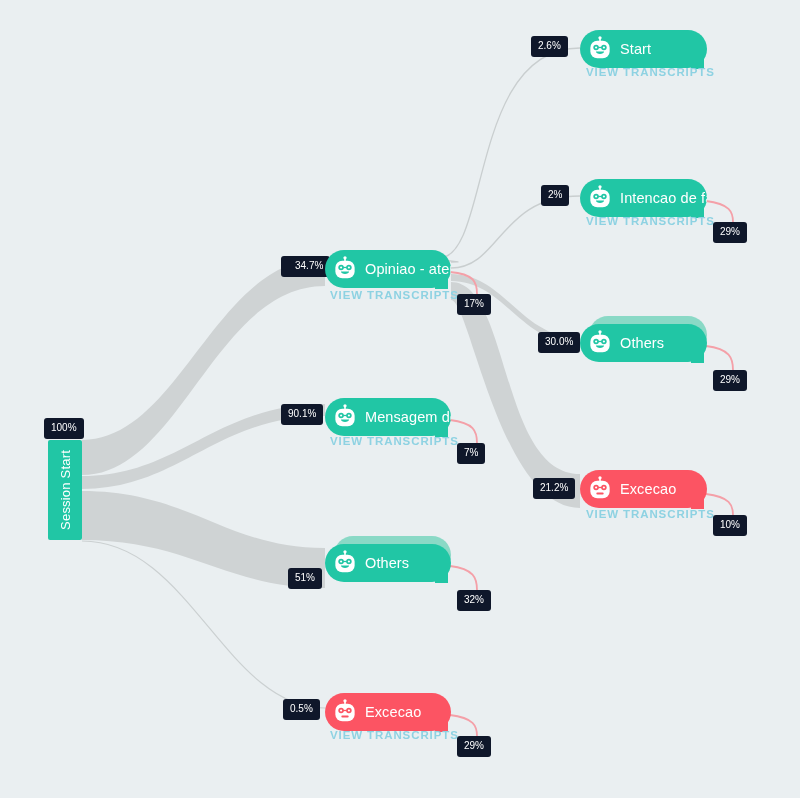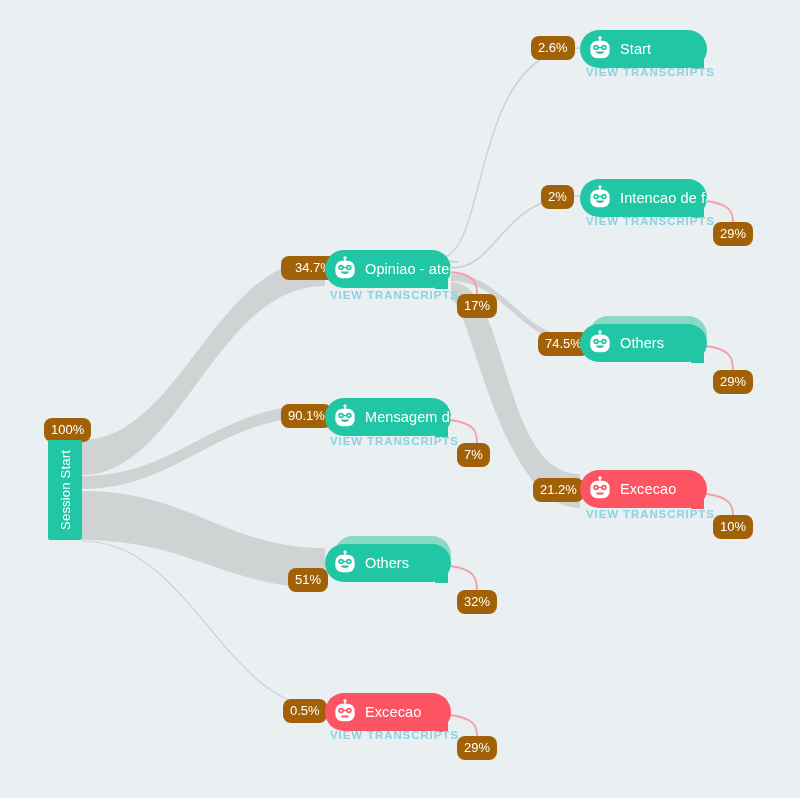--- a/index.html
+++ b/index.html
@@ -37,26 +37,26 @@
     transform: rotate(180deg);
     color: #ffffff;
     font-size: 13px;
     letter-spacing: .2px;
     white-space: nowrap;
   }
 
   
   .badge {
     position: absolute;
-    background: #a16207;
+    background: #0f172a;
     color: #ffffff;
-    font-size: 13px;
+    font-size: 10px;
     line-height: 1;
     padding: 5px 7px 6px 7px;
-    border-radius: 8px;
+    border-radius: 3px;
     white-space: nowrap;
   }
 
   
   .node {
     position: absolute;
     height: 38px;
   }
   .bubble {
     position: absolute;
@@ -211,21 +211,21 @@
               <circle cx="15.6" cy="10.6" r="1.0" fill="#fff"></circle>
               <rect x="10.3" y="10.0" width="3.4" height="1.2" fill="#21c6a5"></rect>
               <path d="M8.2 14.4 C8.2 17.4 15.8 17.4 15.8 14.4 Z" fill="#21c6a5"></path>
             </svg></span>
           <span class="node-label">Opiniao - atendim...</span>
         </div>
         <div class="tail" style="background: rgb(33, 198, 165); left: 110px;"></div>
       </div>
       <div class="transcripts" style="left: 330px; top: 289px;">VIEW TRANSCRIPTS</div>
       <div class="badge" style="left: 457px; top: 294px;"><span>17%</span></div>
-      <div class="badge" style="left: 538px; top: 332px;"><span>74.5%</span></div>
+      <div class="badge" style="left: 538px; top: 332px;"><span>30.0%</span></div>
       <div class="node" style="left: 580px; top: 324px; width: 127px;">
         <div class="stack" style="width: 118px; background: rgb(138, 217, 198);"></div>
         <div class="bubble" style="width: 127px; background: rgb(33, 198, 165);">
           <span class="node-icon"><svg viewBox="0 0 24 24" xmlns="http://www.w3.org/2000/svg">
               <path d="M12 1.6 L12 4.2" stroke="#fff" stroke-width="1.5" stroke-linecap="round"></path>
               <circle cx="12" cy="1.7" r="1.5" fill="#fff"></circle>
               <rect x="3.1" y="4.4" width="17.8" height="16.2" rx="6.4" fill="#fff"></rect>
               <circle cx="8.4" cy="10.6" r="2.55" fill="#21c6a5"></circle>
               <circle cx="15.6" cy="10.6" r="2.55" fill="#21c6a5"></circle>
               <circle cx="8.4" cy="10.6" r="1.0" fill="#fff"></circle>

